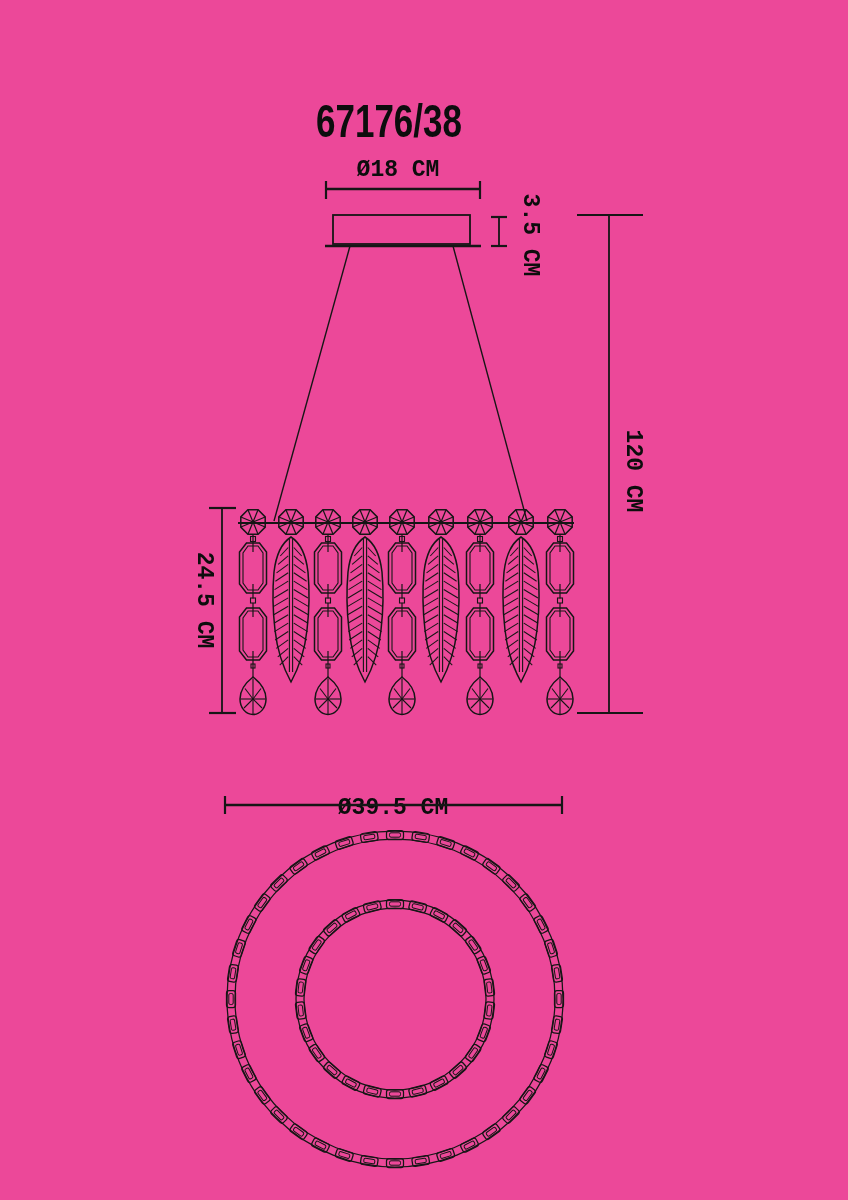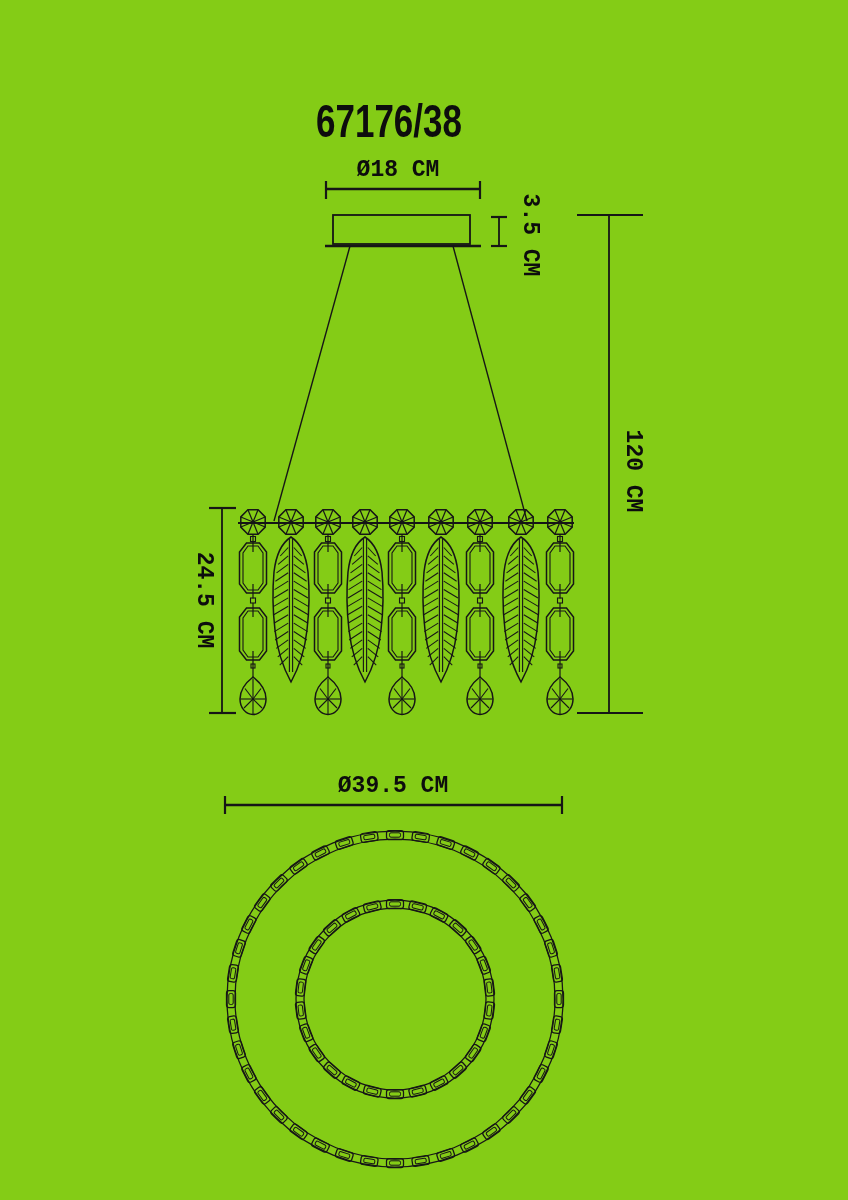--- a/index.html
+++ b/index.html
@@ -1,16 +1,16 @@
 <!DOCTYPE html>
 <html><head>
 <meta charset="utf-8">
 <style>
   html,body{margin:0;padding:0;background:#fff;}
-  .page{position:relative;width:848px;height:1200px;background:#84cc16;overflow:hidden;
+  .page{position:relative;width:848px;height:1200px;background:#ec4899;overflow:hidden;
         font-family:"Liberation Sans",sans-serif;color:#111;}
   .model{position:absolute;font-family:"Liberation Sans",sans-serif;font-weight:bold;
          font-size:46px;line-height:1;white-space:nowrap;color:#0d0d0d;
          transform:translate(-50%,-50%) scaleX(0.76);}
   .dim{position:absolute;font-family:"Liberation Mono",monospace;font-weight:bold;
        font-size:23px;line-height:1;white-space:nowrap;color:#0d0d0d;
        transform:translate(-50%,-50%);}
   .dim-v{transform:translate(-50%,-50%) rotate(90deg);}
   svg{position:absolute;left:0;top:0;}
 </style>
@@ -22,21 +22,21 @@
   <div class="model" style="left:389px;top:121px">67176/38</div>
 
   <div class="dim" style="left:398px;top:170px">Ø18 CM</div>
 
   <div class="dim dim-v" style="left:529px;top:235px">3.5 CM</div>
 
   <div class="dim dim-v" style="left:632px;top:471px">120 CM</div>
 
   <div class="dim dim-v" style="left:203px;top:600px">24.5 CM</div>
 
-  <div class="dim" style="left:393px;top:786px">Ø39.5 CM</div>
+  <div class="dim" style="left:393px;top:808px">Ø39.5 CM</div>
 
   <svg id="art" width="848" height="1200" viewBox="0 0 848 1200">
       <g>
         <line x1="326" y1="189" x2="480" y2="189" stroke="#161616" stroke-width="2.4" stroke-linecap="butt"></line>
         <line x1="326" y1="181" x2="326" y2="199" stroke="#161616" stroke-width="2.2" stroke-linecap="butt"></line>
         <line x1="480" y1="181" x2="480" y2="199" stroke="#161616" stroke-width="2.2" stroke-linecap="butt"></line>
         <line x1="499" y1="217" x2="499" y2="246" stroke="#161616" stroke-width="1.8" stroke-linecap="butt"></line>
         <line x1="491" y1="217" x2="507" y2="217" stroke="#161616" stroke-width="2.2" stroke-linecap="butt"></line>
         <line x1="491" y1="246" x2="507" y2="246" stroke="#161616" stroke-width="2.2" stroke-linecap="butt"></line>
         <line x1="609" y1="215" x2="609" y2="713" stroke="#161616" stroke-width="1.8" stroke-linecap="butt"></line>

